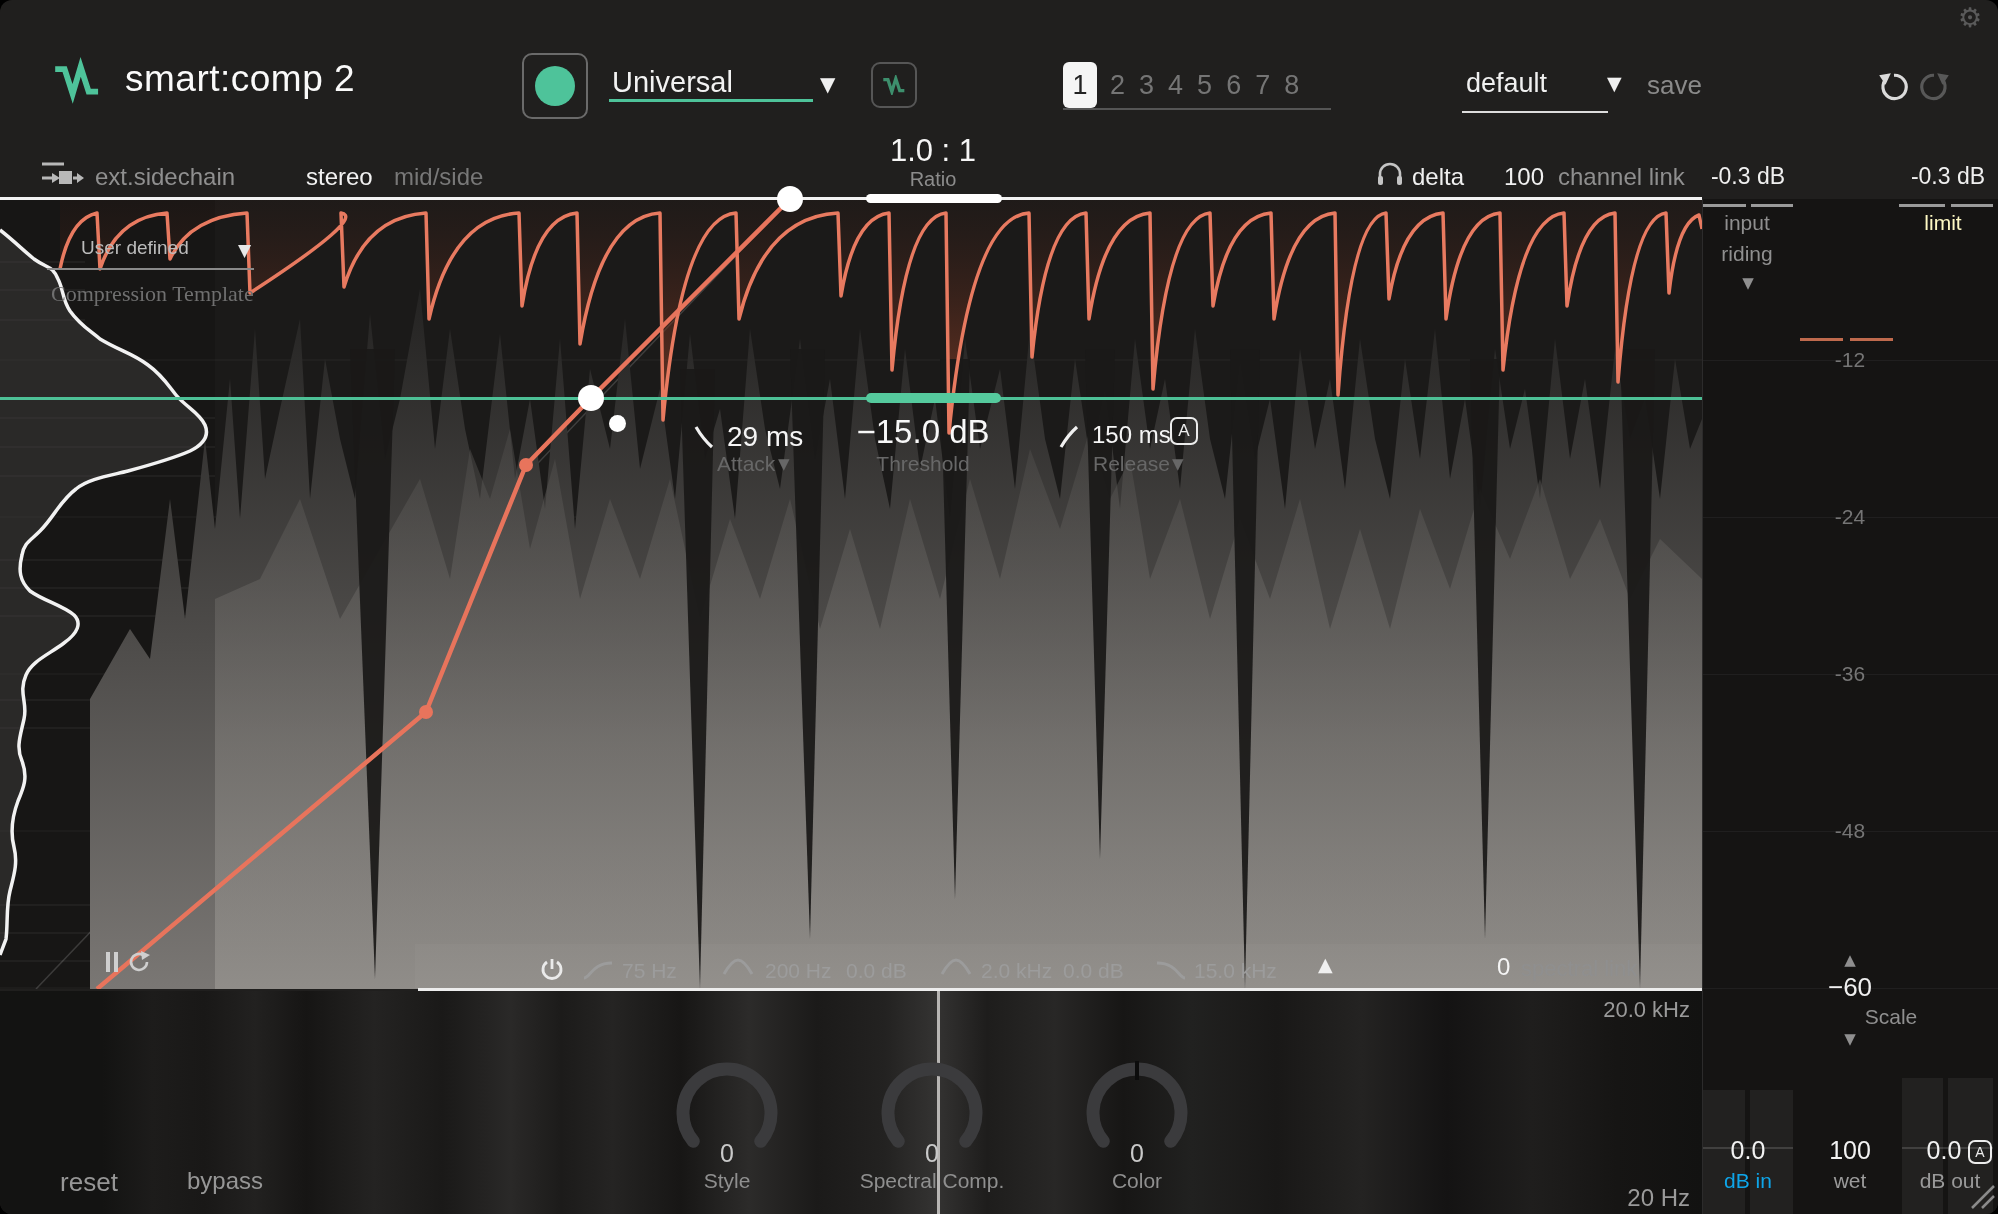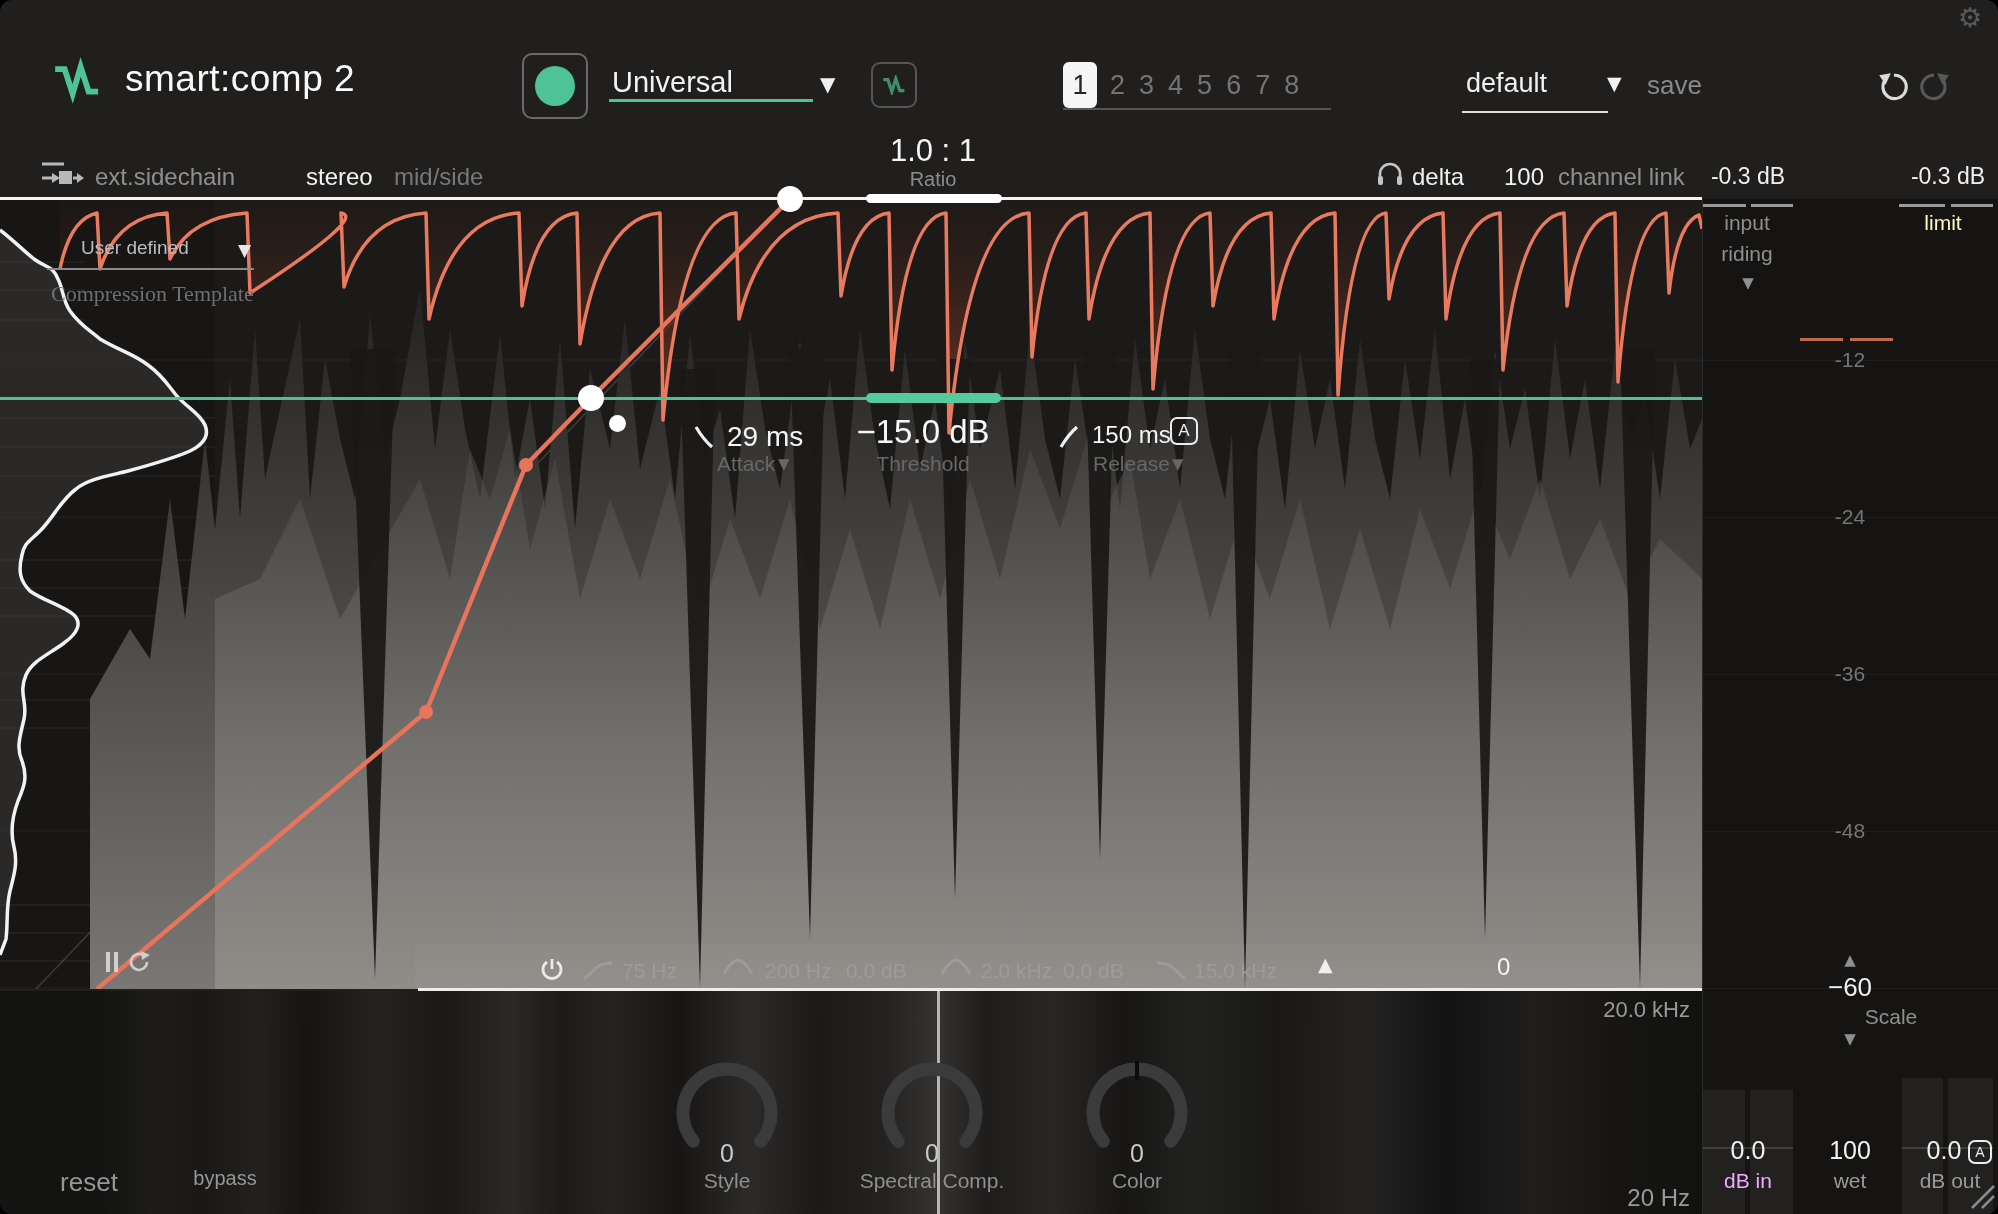--- a/index.html
+++ b/index.html
@@ -282,21 +282,21 @@
        linear-gradient(90deg,#131312 0%,#131312 6%,#1d1c1b 9%,#191817 12%,#222120 15%,#161514 18%,
        #242322 22%,#1a1918 26%,#2a2928 30%,#1c1b1a 33%,#252423 36%,#171615 40%,#2c2b2a 44%,
        #1b1a19 48%,#232221 52%,#343332 55%,#1e1d1c 58%,#282726 62%,#171615 66%,#212120 70%,
        #191817 75%,#242322 80%,#141313 85%,#1f1e1d 90%,#161514 95%,#121211 100%);"></div>
   <div class="abs" style="left:937px;top:991px;width:3px;height:223px;background:#cfcdca;opacity:0.85;"></div>
 
   <div class="abs" style="left:1540px;top:997px;width:150px;text-align:right;font-size:22px;color:#9a9a9a;">20.0 kHz</div>
   <div class="abs" style="left:1540px;top:1184px;width:150px;text-align:right;font-size:24px;color:#9a9a9a;">20 Hz</div>
 
   <div class="abs c" style="left:89px;top:1167px;font-size:26px;color:#969696;">reset</div>
-  <div class="abs c" style="left:225px;top:1167px;font-size:20px;color:#969696;">bypass</div>
+  <div class="abs c" style="left:225px;top:1167px;font-size:24px;color:#969696;">bypass</div>
 
   <svg class="abs" style="left:672px;top:1058px;" width="110" height="92" viewBox="0 0 110 92">
     <path d="M21.3,83.3 A44,44 0 1 1 88.7,83.3" fill="none" stroke="#3b3b3d" stroke-width="13" stroke-linecap="round"></path>
   </svg>
   <div class="abs c" style="left:727px;top:1139px;font-size:25px;color:#c9c9c9;">0</div>
   <div class="abs c" style="left:727px;top:1169px;font-size:21px;color:#8f8f8f;">Style</div>
 
   <svg class="abs" style="left:877px;top:1058px;" width="110" height="92" viewBox="0 0 110 92">
     <path d="M21.3,83.3 A44,44 0 1 1 88.7,83.3" fill="none" stroke="#3b3b3d" stroke-width="13" stroke-linecap="round"></path>
   </svg>
@@ -342,21 +342,21 @@
   <div class="abs c caret" style="left:1850px;top:1030px;font-size:15px;color:#8f8f8f;">▼</div>
 
   <div class="abs" style="left:1703px;top:1090px;width:42px;height:124px;background:#222120;"></div>
   <div class="abs" style="left:1750px;top:1090px;width:43px;height:124px;background:#222120;"></div>
   <div class="abs" style="left:1902px;top:1078px;width:41px;height:136px;background:#222120;"></div>
   <div class="abs" style="left:1948px;top:1078px;width:45px;height:136px;background:#222120;"></div>
   <div class="abs" style="left:1703px;top:1147px;width:90px;height:2px;background:rgba(255,255,255,0.14);"></div>
   <div class="abs" style="left:1902px;top:1147px;width:91px;height:2px;background:rgba(255,255,255,0.14);"></div>
 
   <div class="abs c" style="left:1748px;top:1136px;font-size:25px;color:#f2f2f2;">0.0</div>
-  <div class="abs c" style="left:1748px;top:1169px;font-size:21px;color:#f0abfc;">dB in</div>
+  <div class="abs c" style="left:1748px;top:1169px;font-size:21px;color:#0ea5e9;">dB in</div>
   <div class="abs c" style="left:1850px;top:1136px;font-size:25px;color:#f2f2f2;">100</div>
   <div class="abs c" style="left:1850px;top:1169px;font-size:21px;color:#9a9a9a;">wet</div>
   <div class="abs c" style="left:1944px;top:1136px;font-size:25px;color:#f2f2f2;">0.0</div>
   <div class="box-a" style="left:1968px;top:1140px;width:20px;height:20px;font-size:14px;">
     <span>A</span>
   </div>
   <div class="abs c" style="left:1950px;top:1169px;font-size:21px;color:#9a9a9a;">dB out</div>
 
   <svg class="abs" style="left:1970px;top:1184px;" width="26" height="26" viewBox="0 0 26 26">
     <path d="M2,24 L24,2 M12,24 L24,12" stroke="#8a8a8a" stroke-width="2.5" fill="none"></path>

